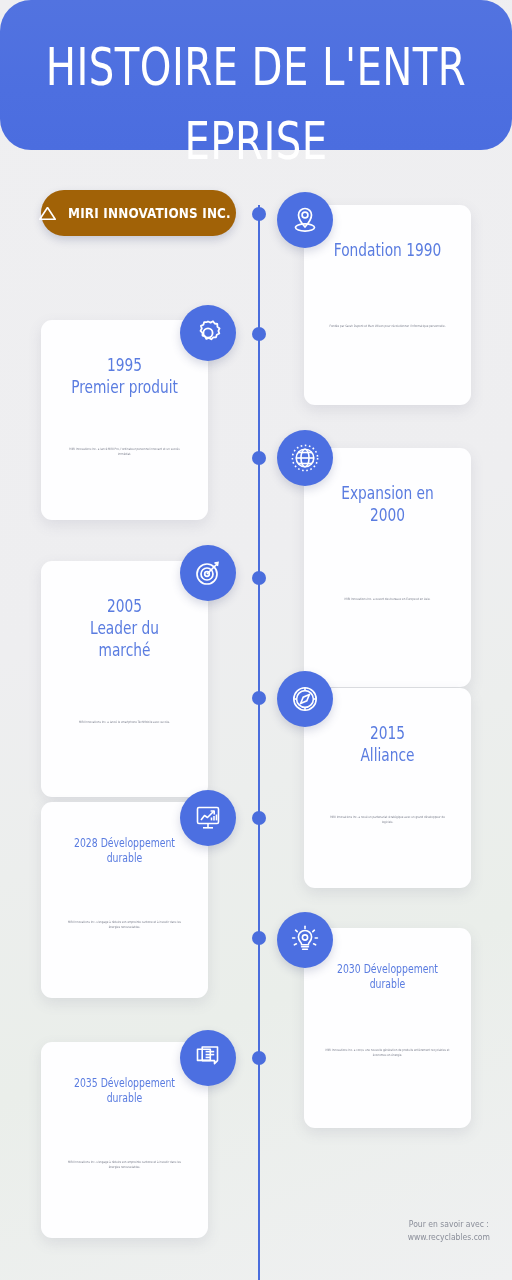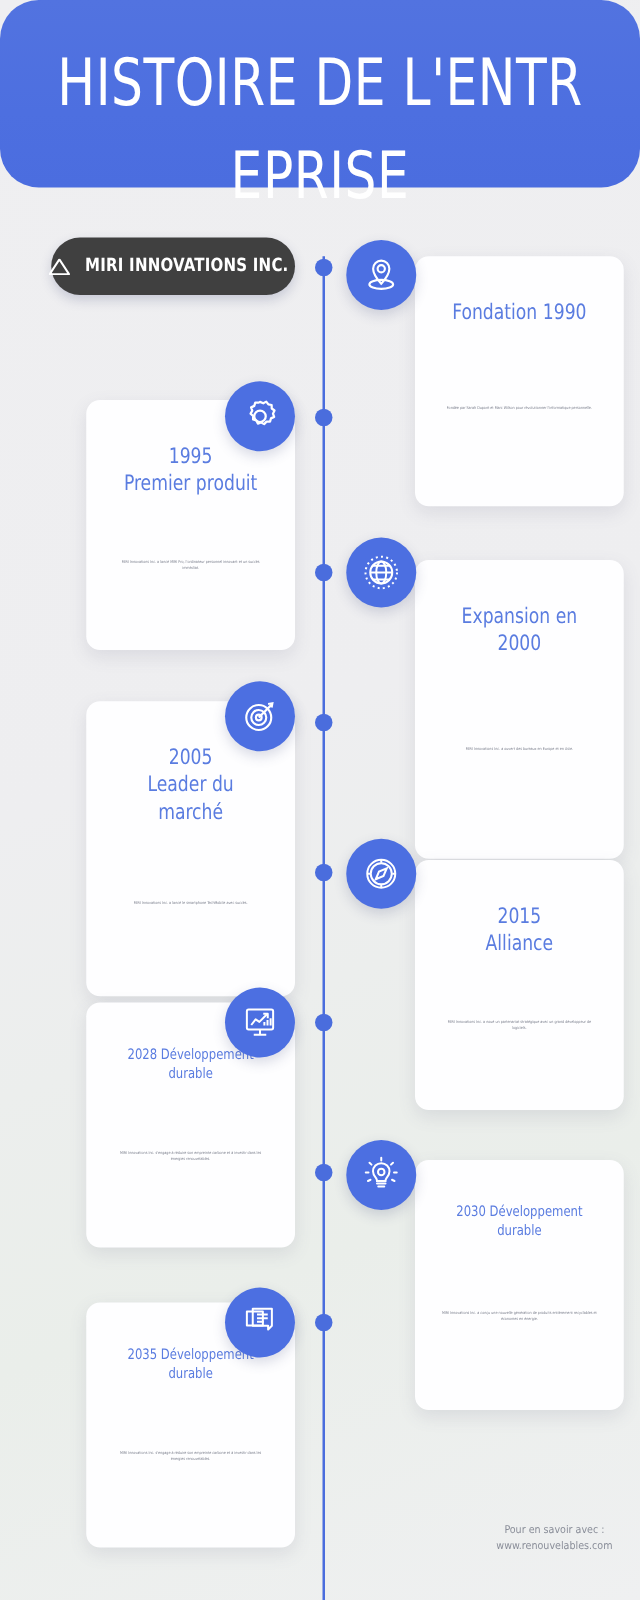--- a/index.html
+++ b/index.html
@@ -66,21 +66,21 @@
   }
 
   
   .logo-pill {
     position: absolute;
     left: 41px;
     top: 190px;
     width: 195px;
     height: 46px;
     border-radius: 23px;
-    background: #404040;
+    background: #a16207;
     box-shadow: 0 4px 9px rgba(60,70,120,0.22);
     display: flex;
     align-items: center;
     justify-content: center;
     z-index: 6;
   }
   .logo-mark {
     width: 17px;
     height: 13px;
     margin-right: 5px;
@@ -101,21 +101,20 @@
     position: absolute;
     width: 167px;
     border-radius: 11px;
     background: #fefeff;
     box-shadow: 0 5px 14px rgba(90,95,120,0.13);
     z-index: 4;
     box-sizing: border-box;
     padding: 34px 14px 14px 14px;
     display: flex;
     flex-direction: column;
-    margin-left: 28px;
   }
   .card.left  { left: 41px; }
   .card.right { left: 304px; }
 
   .card-title {
     color: #5a7ce0;
     font-family: "Liberation Sans Narrow", "DejaVu Sans Condensed", "Liberation Sans", sans-serif;
     font-size: 17px;
     line-height: 22px;
     text-align: center;
@@ -322,14 +321,14 @@
       <path d="M11.2 6h15.3v13.6l-3 3v-3h-12.3z"></path>
       <line x1="14.6" y1="10.6" x2="23.2" y2="10.6"></line>
       <line x1="14.6" y1="13.6" x2="23.2" y2="13.6"></line>
       <line x1="14.6" y1="16.4" x2="20" y2="16.4"></line>
     </g>
   </svg>
 </div>
 
 <div class="footer">
   <div>Pour en savoir avec :</div>
-  <div>www.renouvelables.com</div>
+  <div>www.recyclables.com</div>
 </div>
 
 </body></html>

